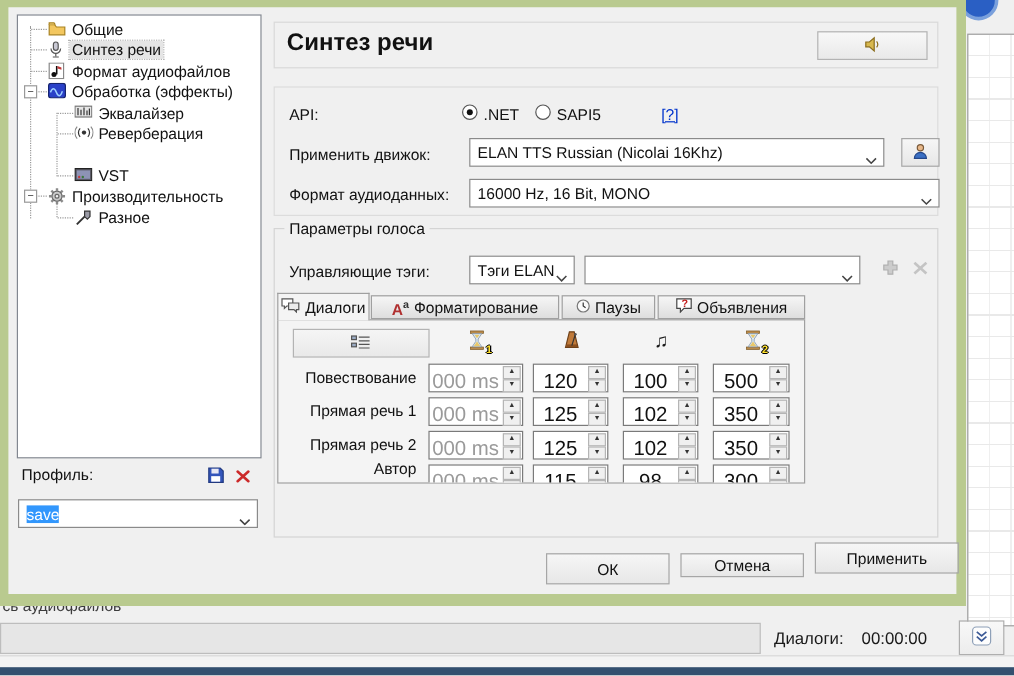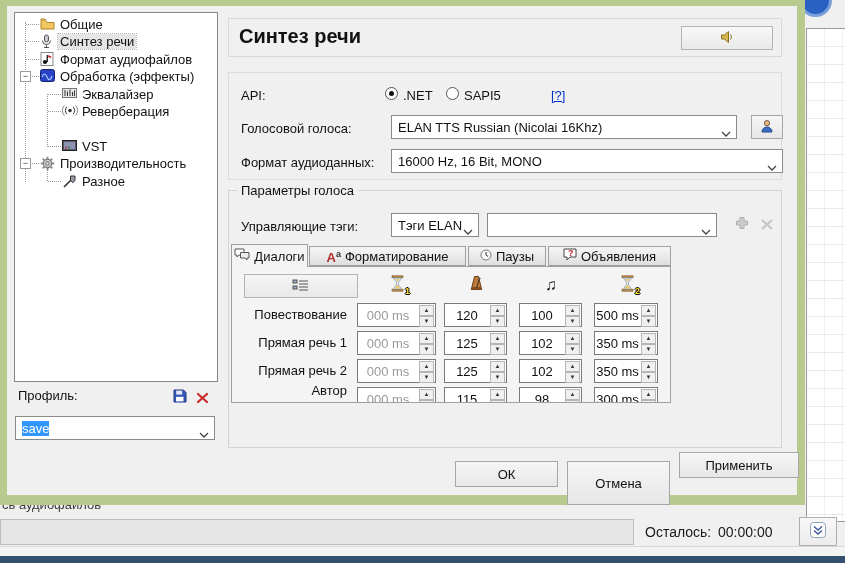--- a/index.html
+++ b/index.html
@@ -92,41 +92,41 @@
   
   .colbtn { position:absolute; left:12px; top:7px; width:114px; height:24px;
     background:linear-gradient(#f5f5f5,#e9e9e9); border:1px solid #b3b3b3; box-sizing:border-box;
     display:flex; align-items:center; justify-content:center; padding:0; }
   .colic { position:absolute; top:8px; width:22px; height:20px; text-align:center; }
   .colic .badge { position:absolute; right:-2px; bottom:-1px; font-size:9px; font-weight:bold; color:#ffe12e;
     text-shadow:-1px 0 #000, 1px 0 #000, 0 -1px #000, 0 1px #000; }
   .notes-glyph { font-size:16px; color:#1a1a1a; line-height:20px; }
   .rowlbl { position:absolute; left:0; width:115px; text-align:right; font-size:13px; white-space:nowrap; }
   .spin { position:absolute; height:24px; background:#fff; border:1px solid #7a7a7a; box-sizing:border-box; }
-  .spin .val { position:absolute; left:0; right:17px; top:4px; text-align:center; font-size:13px; color:#111; }
+  .spin .val { position:absolute; left:0; right:17px; top:4px; text-align:center; font-size:17px; color:#111; }
   .spin .val.dim { color:#9a9a9a; }
   .spin .sbtns { position:absolute; right:1px; top:1px; bottom:1px; width:15px; display:flex; flex-direction:column; }
   .spin .sbtns i { flex:1; font-style:normal; font-size:6px; line-height:9px; text-align:center; color:#333;
     background:#f0f0f0; border:1px solid #b5b5b5; box-sizing:border-box; }
 
   
   .btn { position:absolute; background:linear-gradient(#f6f6f6,#e7e7e7); border:1px solid #a6a6a6;
     box-sizing:border-box; font-size:13px; color:#111; text-align:center;
     display:flex; align-items:center; justify-content:center; font-family:"Liberation Sans",sans-serif; }
 </style>
 </head>
 <body>
 
 <div class="screen">
 
   <div class="bg-help"></div>
   <div class="bg-table"></div>
   <div class="bg-grouplabel">сь аудиофайлов</div>
   <div class="bg-progress"></div>
-  <div class="bg-remaining">Осталось:</div>
+  <div class="bg-remaining">Диалоги:</div>
   <div class="bg-time">00:00:00</div>
   <button class="bg-collapse">
     <span>
       <svg width="18" height="18">
           <rect x="1.5" y="1.5" width="15" height="15" rx="3" fill="#fdfdfd" stroke="#8ea0b8"></rect>
           <path d="M5 5.5 l4 3.5 4 -3.5 M5 9.5 l4 3.5 4 -3.5" stroke="#3c5a96" fill="none" stroke-width="1.4"></path>
         </svg>
     </span>
   </button>
   <div class="bg-strip1"></div>
@@ -265,21 +265,21 @@
     </div>
 
     <div class="sec1">
       <span class="lbl" style="left:12px;top:15px">API:</span>
       <span class="radio sel" style="left:156px;top:14px"></span>
       <span class="lbl" style="left:174px;top:15px">.NET</span>
       <span class="radio" style="left:217px;top:14px"></span>
       <span class="lbl" style="left:235px;top:15px">SAPI5</span>
       <a class="qlink" style="left:322px;top:15px">[?]</a>
 
-      <span class="lbl" style="left:12px;top:48px">Голосовой голоса:</span>
+      <span class="lbl" style="left:12px;top:48px">Применить движок:</span>
       <div class="combo" style="left:162px;top:42px;width:346px">
         <span class="ctext">ELAN TTS Russian (Nicolai 16Khz)</span>
         <span class="chev"><svg width="10" height="6">
               <path d="M1 1 l4 4 4 -4" stroke="#444" fill="none" stroke-width="1.3"></path>
             </svg></span>
       </div>
       <button class="btn" style="left:522px;top:42px;width:32px;height:24px">
         <span><svg width="14" height="14">
               <circle cx="7" cy="4.2" r="2.6" fill="#e8b88a" stroke="#7a5a3a"></circle>
               <path d="M2 13 a5 5 0 0 1 10 0z" fill="#3a6fc4" stroke="#24478a"></path>
@@ -513,16 +513,16 @@
             <span class="val">300 ms</span>
             <span class="sbtns">
               <i>▲</i>
               <i>▼</i>
             </span>
           </div>
       </div>
     </div>
 
     <button class="btn" style="left:448px;top:455px;width:103px;height:26px">ОК</button>
-    <button class="btn" style="left:560px;top:455px;width:103px;height:44px">Отмена</button>
+    <button class="btn" style="left:560px;top:455px;width:103px;height:20px">Отмена</button>
     <button class="btn" style="left:672px;top:446px;width:120px;height:26px">Применить</button>
   </div>
 </div>
 
 </body></html>

